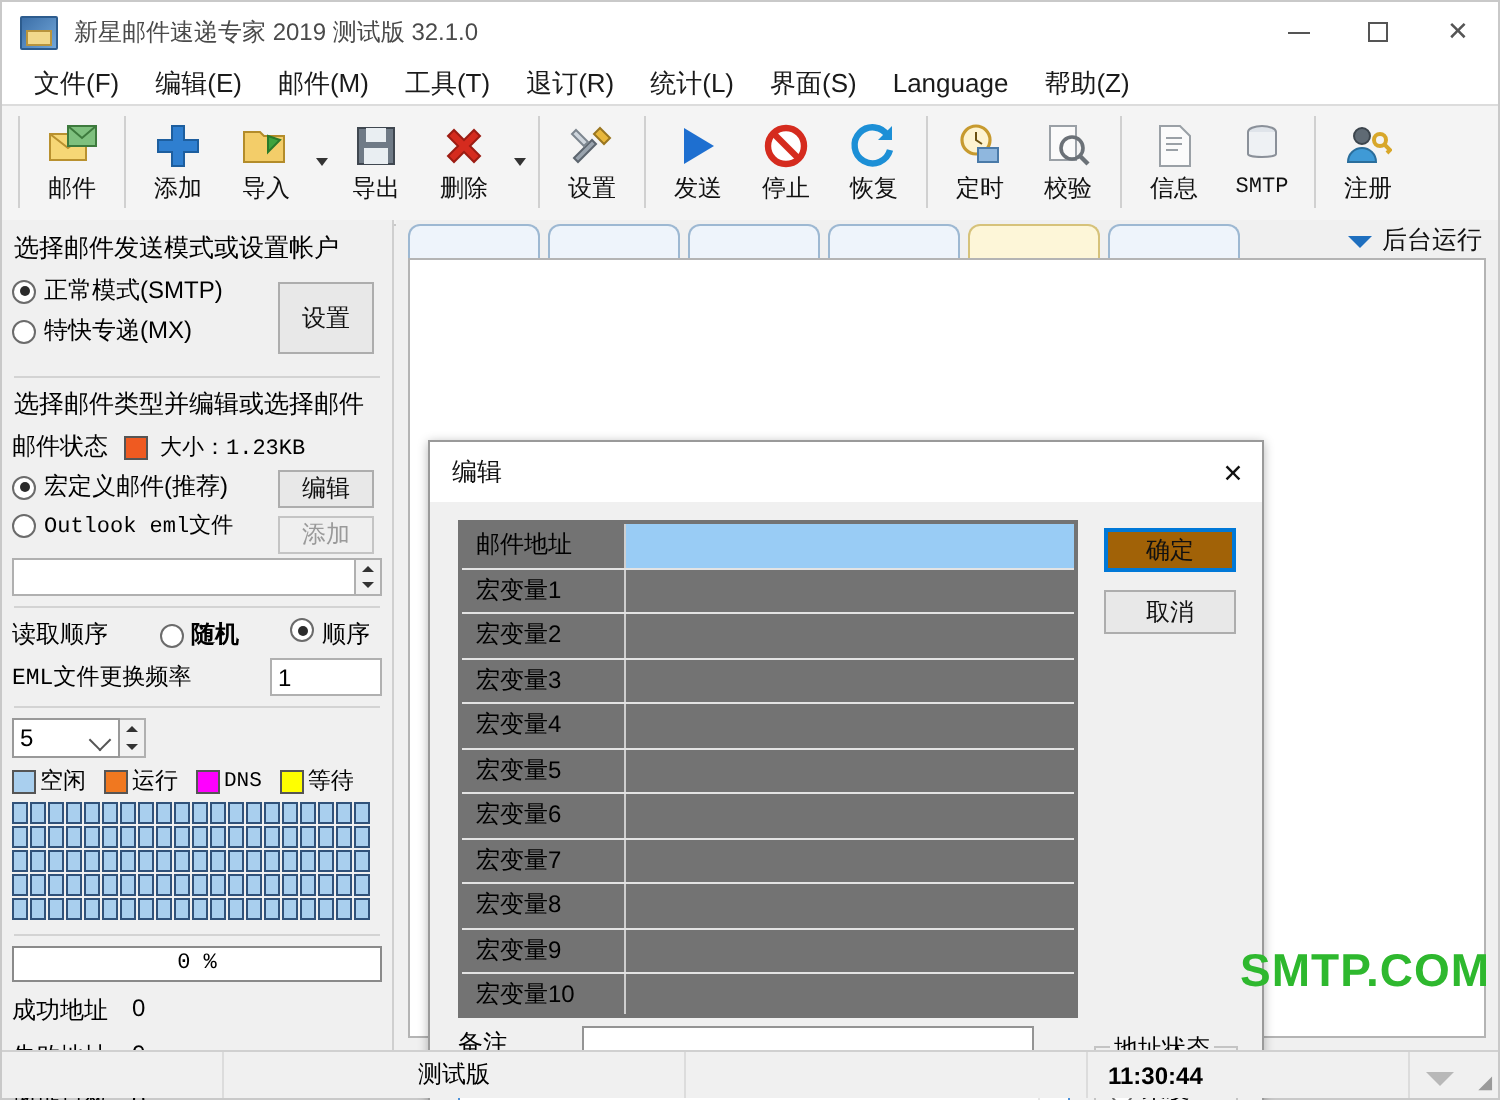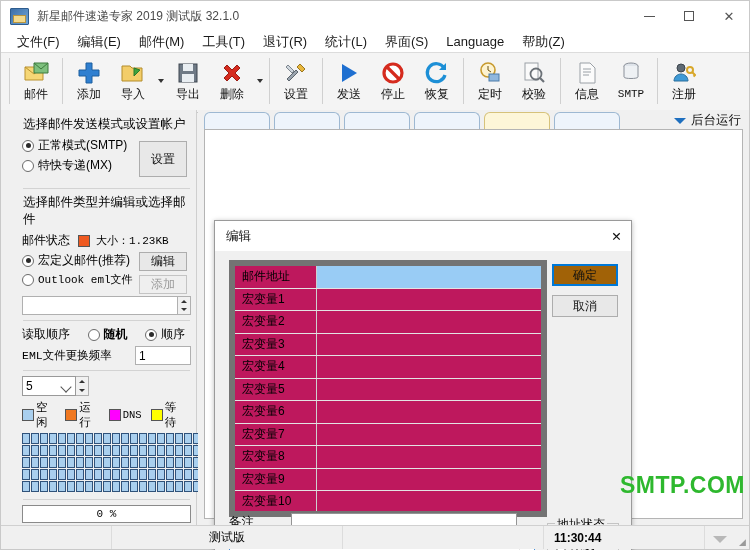--- a/index.html
+++ b/index.html
@@ -30,21 +30,21 @@
            display:flex;align-items:flex-start;padding-left:4px;padding-top:2px;}
   .tb-sep{width:1px;height:46px;background:#d0d0d0;margin:3px 4px 0 4px;}
   .tb-btn{width:44px;height:52px;display:flex;flex-direction:column;align-items:center;justify-content:flex-start;padding-top:4px;box-sizing:border-box;}
   .tb-ico{height:28px;width:30px;display:flex;align-items:center;justify-content:center;}
   .tb-lbl{font-size:12px;color:#111;margin-top:1px;line-height:12px;}
   .tb-arrow{width:11px;height:52px;display:flex;align-items:center;justify-content:center;}
   .tb-arrow i{display:block;width:0;height:0;border-left:3.5px solid transparent;border-right:3.5px solid transparent;border-top:4px solid #333;}
 
   
   .content{position:absolute;left:0;top:109px;right:0;bottom:24px;}
-  .sidebar{position:absolute;left:0;top:0;width:196px;bottom:0;background:#f0f0f0;border-right:1px solid #cfcfcf;padding:4px 5px 0 21px;box-sizing:border-box;}
+  .sidebar{position:absolute;left:0;top:0;width:196px;bottom:0;background:#f0f0f0;border-right:1px solid #cfcfcf;padding:4px 5px 0 5px;box-sizing:border-box;}
   .sect-title{font-size:12.5px;color:#000;margin:2px 0 4px 1px;}
   .row{display:flex;align-items:center;margin-bottom:3px;}
   .radio{width:12px;height:12px;border:1px solid #6b6b6b;border-radius:50%;background:#fff;box-sizing:border-box;margin-right:4px;flex:none;position:relative;}
   .radio.on:after{content:"";position:absolute;left:2.5px;top:2.5px;width:5px;height:5px;border-radius:50%;background:#2b2b2b;}
   .rlabel{font-size:12px;}
   .mono{font-family:"Liberation Mono","DejaVu Sans Mono",monospace;font-size:11px;}
   .btn{background:#e8e8e8;border:1px solid #adadad;font-size:12px;color:#111;
        display:flex;align-items:center;justify-content:center;box-sizing:border-box;}
   .btn.disabled{color:#9a9a9a;background:#efefef;border-color:#c4c4c4;}
   .hr{height:1px;background:#d3d3d3;margin:5px 1px;}
@@ -73,21 +73,21 @@
   .listarea{position:absolute;left:6px;top:19px;right:6px;bottom:6px;background:#fff;border:1px solid #b4b4b4;}
   .bgrun{position:absolute;right:8px;top:2px;display:flex;align-items:center;font-size:12.5px;color:#111;}
   .bgrun .dbl{width:0;height:0;border-left:6px solid transparent;border-right:6px solid transparent;border-top:6px solid #1e6fbf;margin-right:5px;}
 
   
   .dialog{position:absolute;left:213px;top:110px;width:416px;height:396px;background:#f0f0f0;
           border:1px solid #9a9a9a;box-shadow:0 1px 5px rgba(0,0,0,.28);}
   .dlg-title{height:30px;background:#fff;display:flex;align-items:center;position:relative;border-bottom:1px solid #f0f0f0;}
   .dlg-title span{margin-left:11px;font-size:12.5px;color:#111;}
   .dlg-close{position:absolute;right:0;top:0;width:40px;height:30px;display:flex;align-items:center;justify-content:center;color:#444;font-size:14px;}
-  .grid{position:absolute;left:14px;top:39px;width:306px;height:245px;background:#be185d;border:6px solid #737373;overflow:hidden;}
+  .grid{position:absolute;left:14px;top:39px;width:306px;height:245px;background:#737373;border:2px solid #737373;overflow:hidden;}
   .grow{display:flex;height:21.5px;border-bottom:1px solid #e3e3e3;}
   .gname{width:82px;border-right:1px solid #cfcfcf;display:flex;align-items:center;padding-left:7px;font-size:12px;box-sizing:border-box;}
   .gval{flex:1;}
   .gval.sel{background:#99ccf5;}
   .dlg-ok,.dlg-cancel{position:absolute;left:337px;width:66px;height:22px;font-size:12px;}
   .dlg-ok{top:43px;border:2px solid #0078d7;background:#a16207;}
   .dlg-cancel{top:74px;}
   .memo-row{position:absolute;left:14px;top:292px;display:flex;align-items:center;}
   .memo-lbl{font-size:12.5px;width:62px;}
   .memo-in{width:226px;height:19px;border:1px solid #949494;background:#fff;position:relative;box-sizing:border-box;}
@@ -358,21 +358,21 @@
       </div>
 
       <div class="hr"></div>
 
       <div class="row" style="justify-content:space-between;">
         <span>读取顺序</span>
         <span style="display:flex;align-items:center;font-weight:bold;">
           <span class="radio"></span>
           <span class="rlabel">随机</span>
         </span>
-        <span style="display:flex;align-items:center;margin-right:6px;">
+        <span style="display:flex;margin-right:6px;">
           <span class="radio on"></span>
           <span class="rlabel">顺序</span>
         </span>
       </div>
 
       <div class="row">
         <span class="mono" style="flex:1;font-size:11.5px;">EML文件更换频率</span>
         <div class="tinput" style="width:56px;">1</div>
       </div>
 

